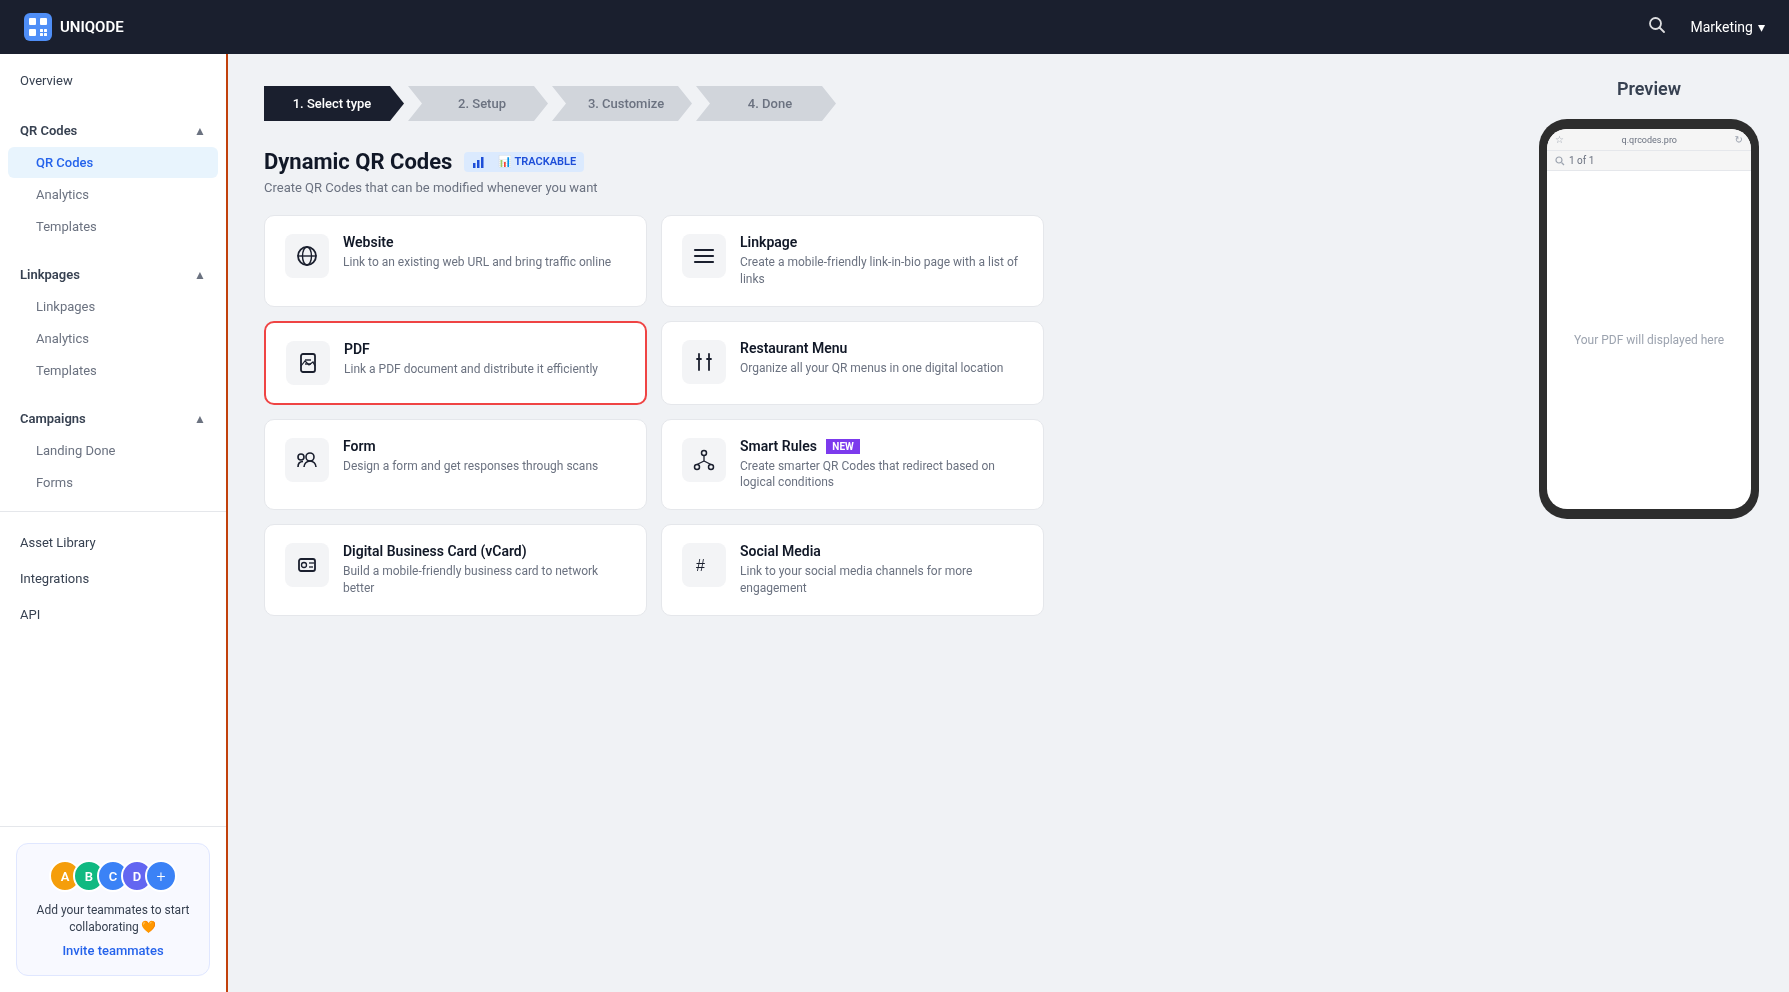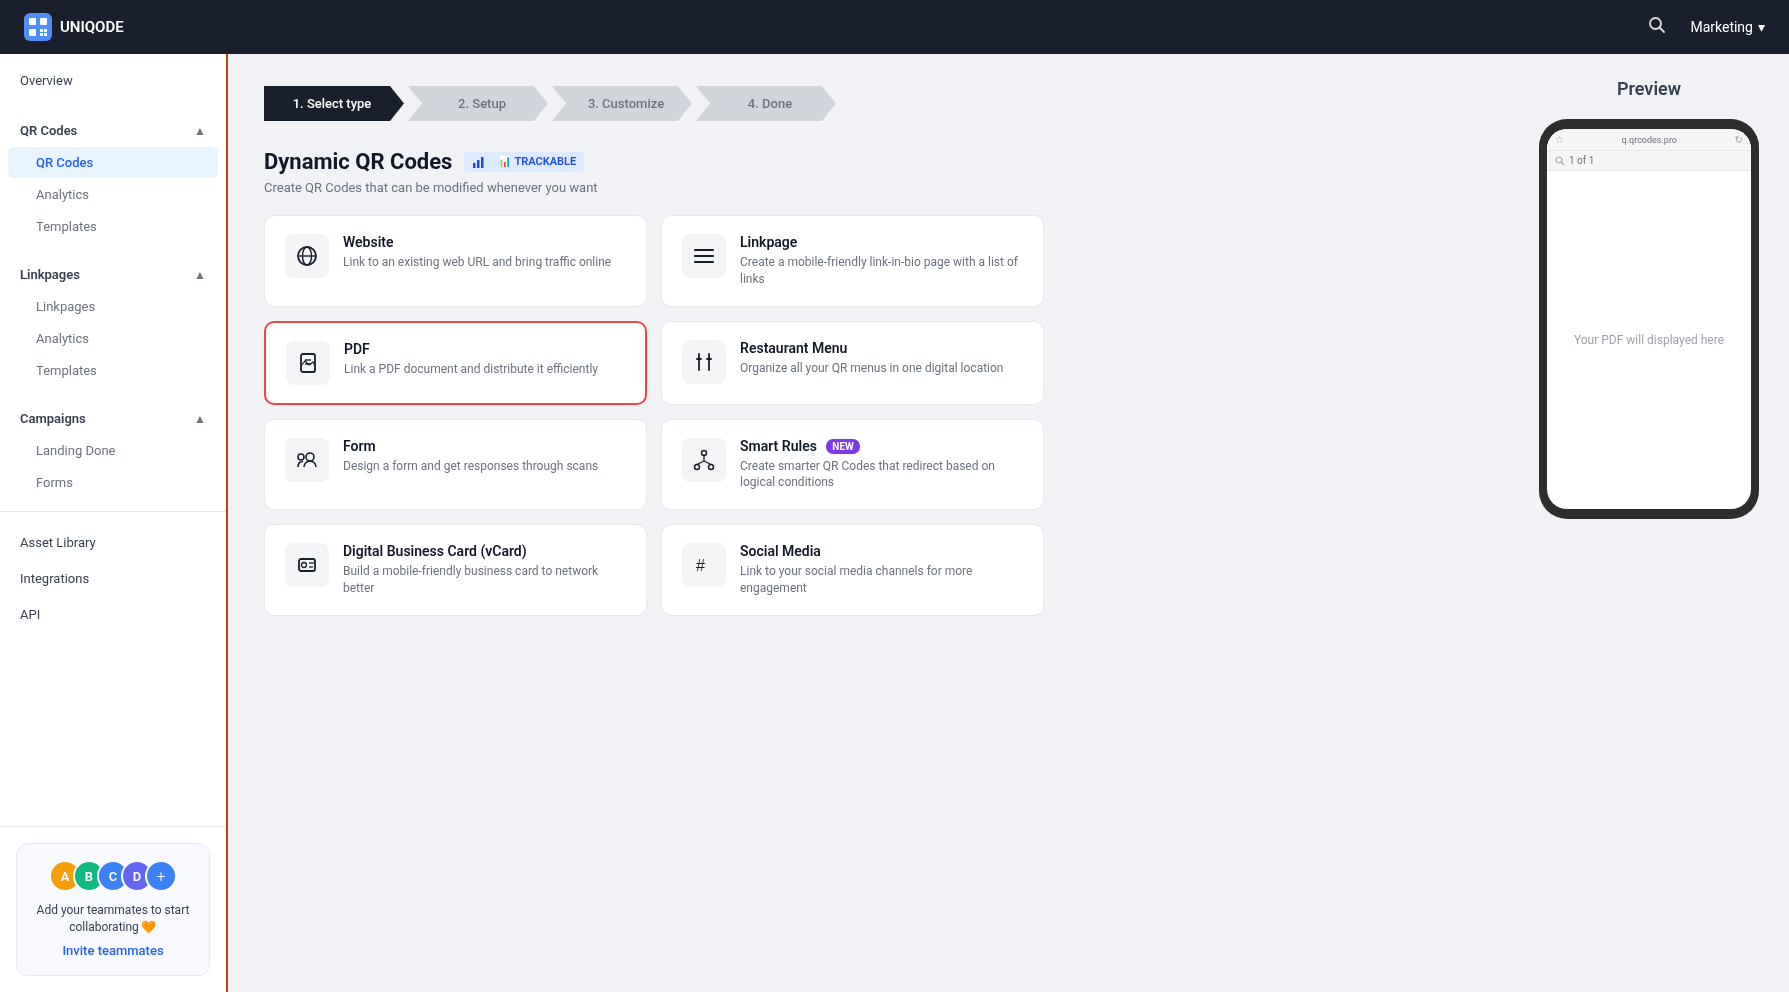--- a/index.html
+++ b/index.html
@@ -274,21 +274,21 @@
       font-size: 12px;
       color: #6b7280;
       line-height: 1.4;
     }
     .new-badge {
       background: #7c3aed;
       color: #fff;
       font-size: 10px;
       font-weight: 700;
       padding: 2px 6px;
-      border-radius: 7px;
+      border-radius: 0;
       margin-left: 6px;
       vertical-align: middle;
     }
 
     
     .preview-panel {
       width: 280px;
       flex-shrink: 0;
       padding: 24px 20px;
       display: flex;

